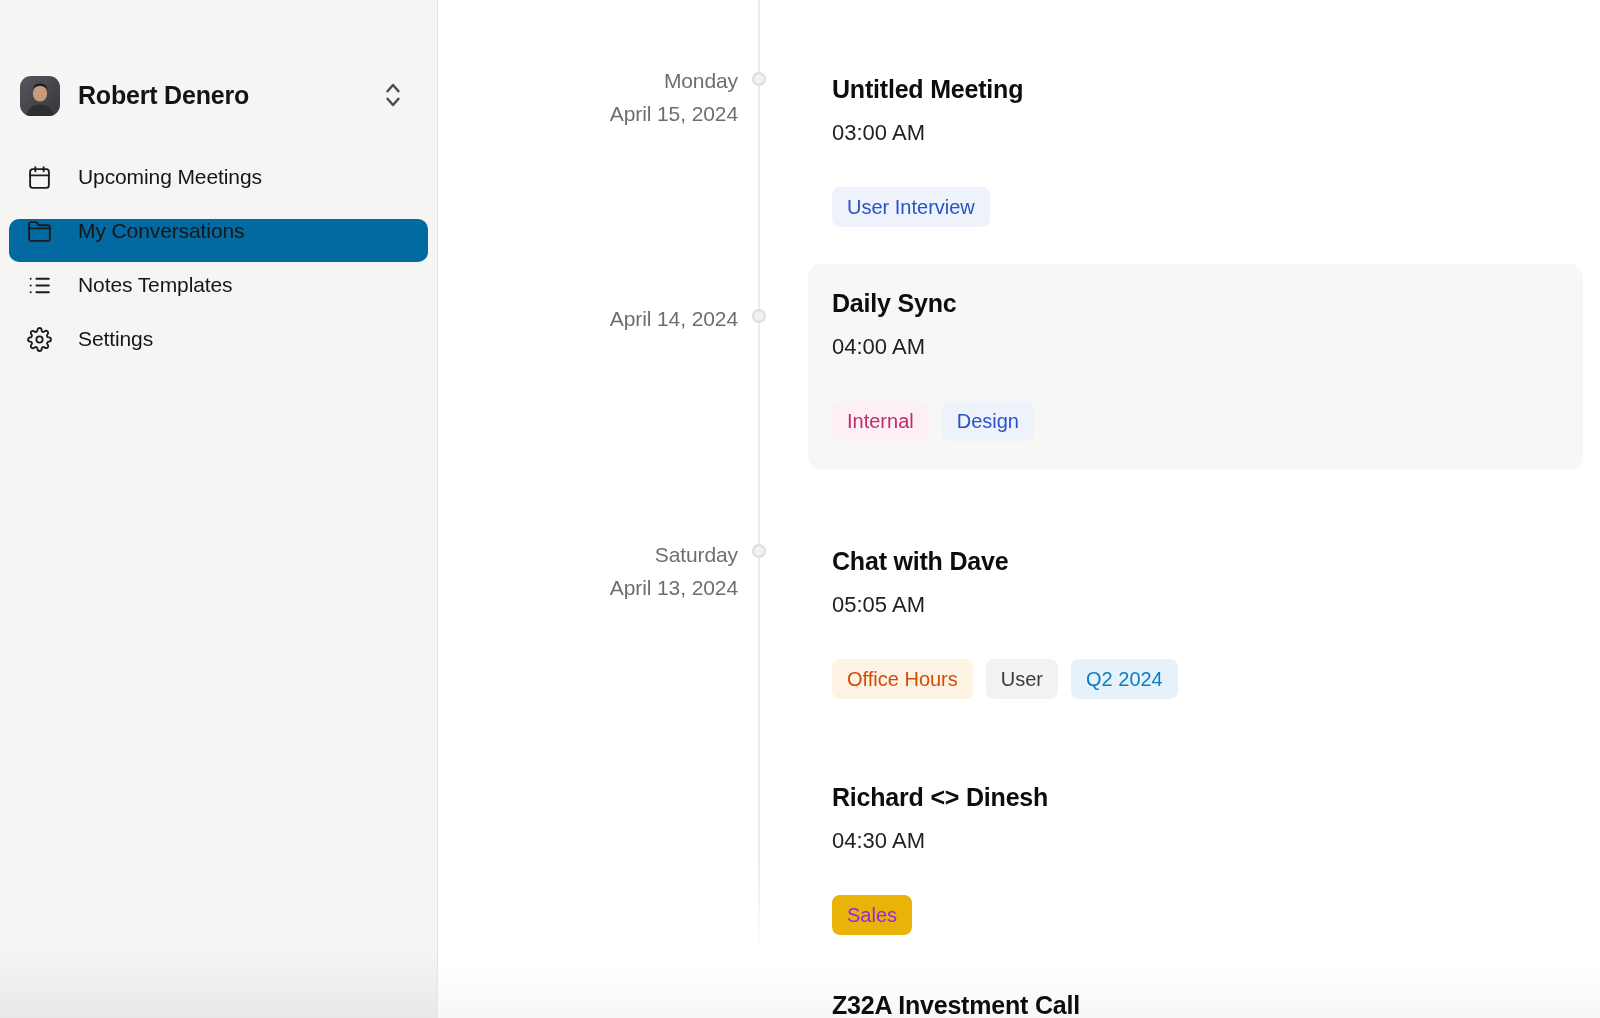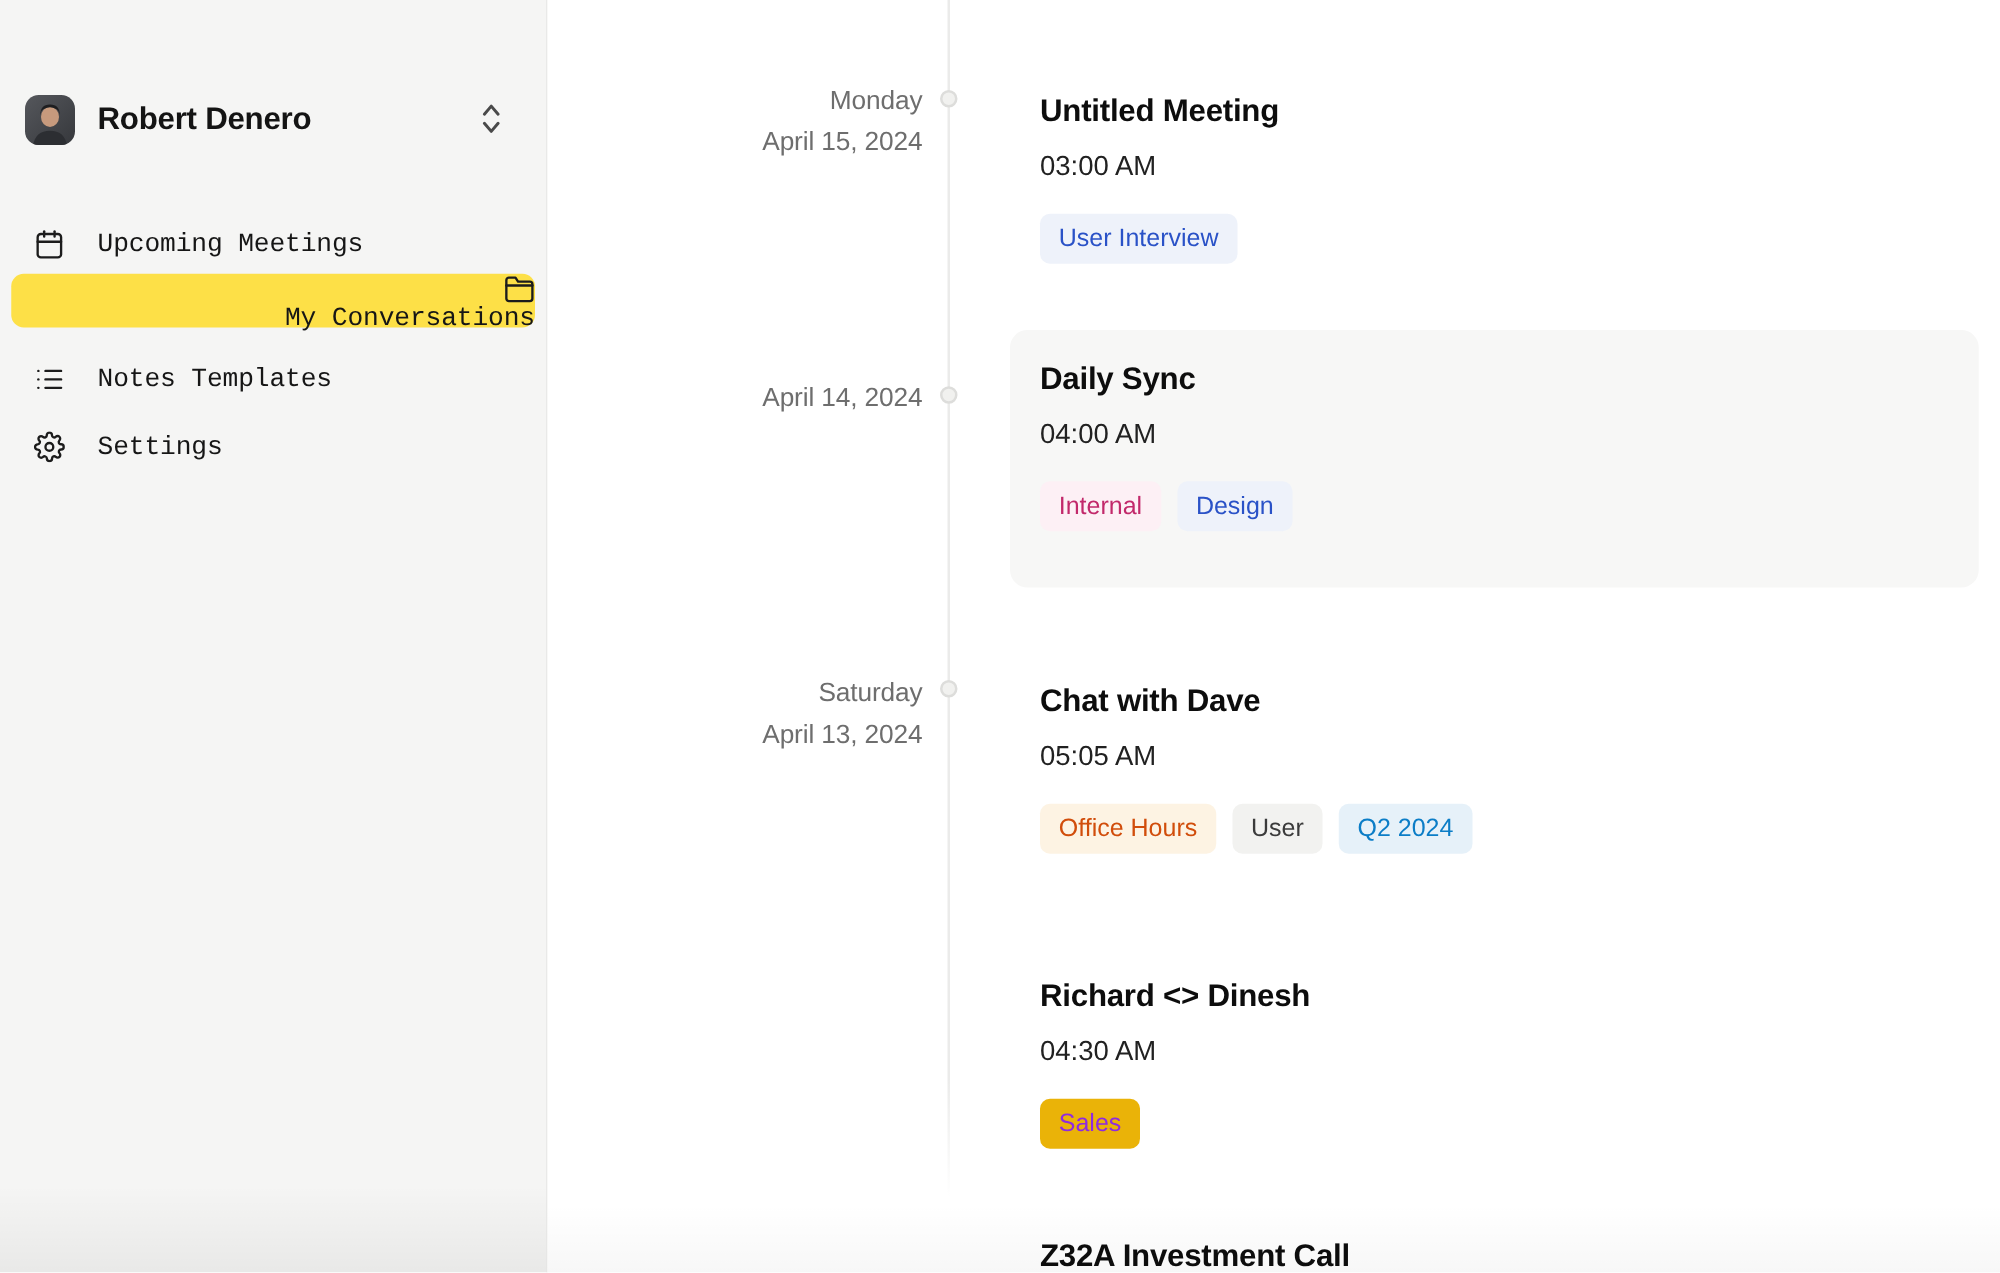--- a/index.html
+++ b/index.html
@@ -36,26 +36,25 @@
     font-size: 25px; font-weight: 700; color: #141414; letter-spacing: -0.2px;
   }
   .user-chevron {
     position: absolute; left: 382px; top: 10px; width: 22px; height: 30px; color: #4a4a4a;
   }
   .user-chevron svg { width: 22px; height: 30px; }
 
   .nav { position: absolute; left: 9px; right: 9px; top: 165px; }
   .nav-item {
     height: 43px; border-radius: 10px;
-    display: flex; align-items: flex-end;
+    display: flex; align-items: flex-start;
     padding-left: 18px; margin-bottom: 11px;
     cursor: pointer;
-    font-family: Liberation Mono, monospace;
-  }
-  .nav-item.selected { background: #fde047; flex-direction: column; }
+  }
+  .nav-item.selected { background: #0369a1; }
   .nav-icon { width: 25px; height: 25px; flex: 0 0 25px; color: #1c1c1c; }
   .nav-icon svg { width: 25px; height: 25px; display: block; }
   .nav-label {
     margin-left: 26px; font-size: 21px; font-weight: 500; color: #161616;
     letter-spacing: -0.1px;
   }
 
   
   .main { position: absolute; left: 438px; top: 0; right: 0; bottom: 0; background: #fff; }
   .timeline-line {
@@ -74,21 +73,21 @@
     font-size: 21px; line-height: 33px; color: #6e6e6e; letter-spacing: -0.1px;
   }
   .entry-dot {
     position: absolute; left: 314px; width: 14px; height: 14px;
     border-radius: 50%; background: #f1f1ef; border: 2px solid #dddddb;
   }
   .entry-content { position: absolute; left: 394px; top: 16px; cursor: pointer; }
 
   .meeting-title { font-size: 25px; line-height: 31px; font-weight: 700; color: #0d0d0d; letter-spacing: -0.2px; }
   .meeting-time  { margin-top: 13px; font-size: 22px; line-height: 29px; font-weight: 400; color: #212121; }
-  .tag-row { margin-top: 24px; display: flex; gap: 13px; }
+  .tag-row { margin-top: 40px; display: flex; gap: 13px; }
   .tag {
     display: inline-block; font-size: 20px; font-weight: 500; line-height: 24px;
     padding: 8px 15px; border-radius: 8px; white-space: nowrap; cursor: pointer;
   }
   .tag--blue   { background: #eef2fa; color: #2a52c7; }
   .tag--pink   { background: #fdf0f5; color: #c2296b; }
   .tag--orange { background: #fdf3e3; color: #d14d0b; }
   .tag--gray   { background: #f2f2f0; color: #3b3b3b; }
   .tag--cyan   { background: #e6f1f9; color: #0b7dc7; }
   .tag--purple { background: #eab308; color: #8f2be0; }

